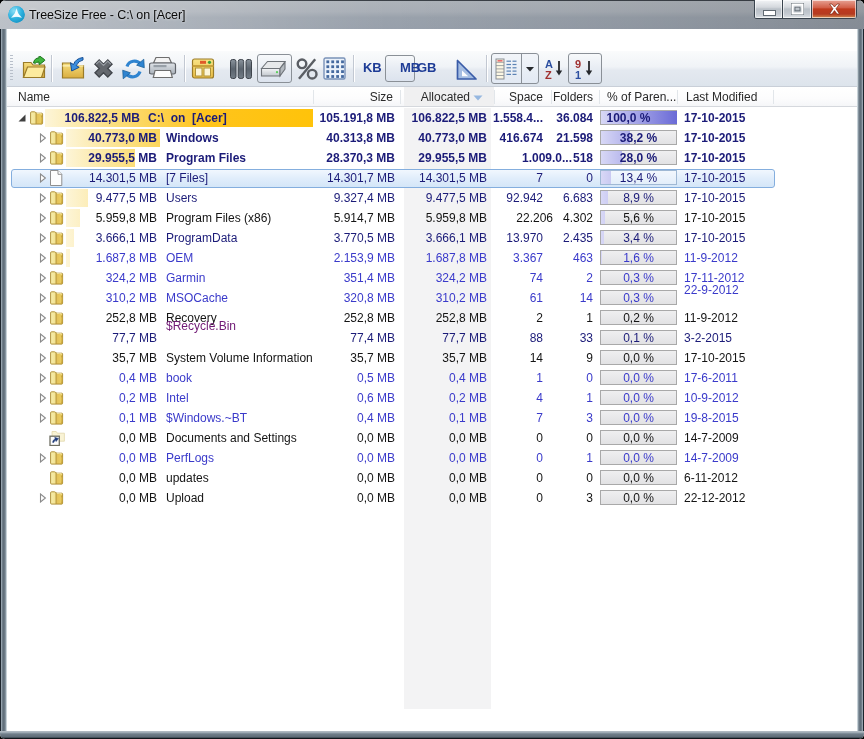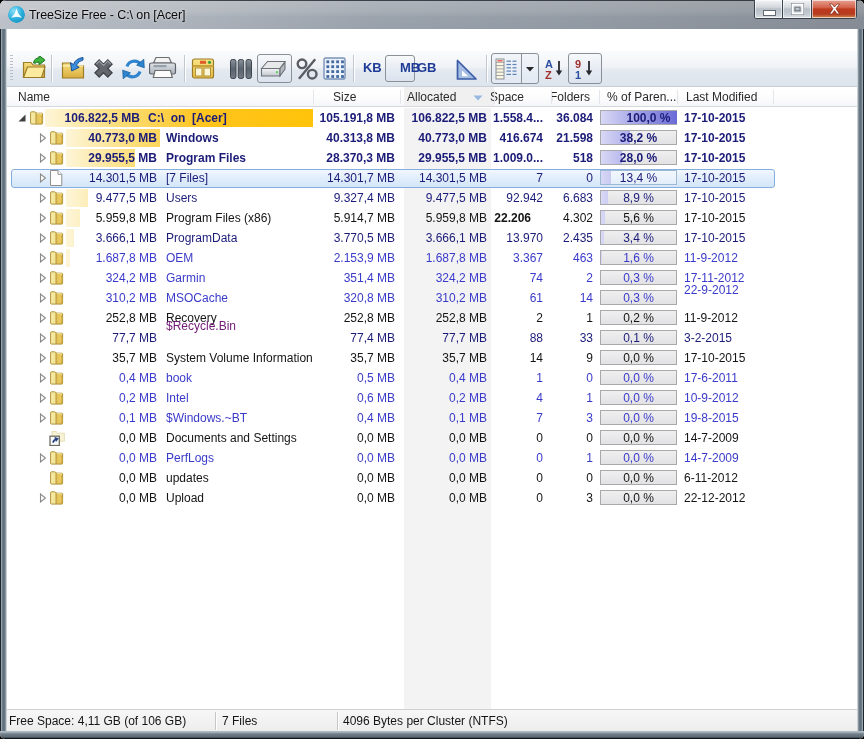--- a/index.html
+++ b/index.html
@@ -30,21 +30,21 @@
 .mi{position:absolute;top:4px}
 #toolbar{position:absolute;left:0;top:22px;width:850px;height:36px;background:linear-gradient(180deg,#fafbfc 0%,#f0f3f7 45%,#e4e9f0 55%,#dde4ec 100%);border-bottom:1px solid #c9cfd8}
 .tsep{position:absolute;top:4px;width:1px;height:27px;background:#c2c8d2;box-shadow:1px 0 0 #fff}
 #thandle{position:absolute;left:3px;top:4px;width:3px;height:27px;background:repeating-linear-gradient(180deg,#b8bfca 0,#b8bfca 1px,transparent 1px,transparent 3px)}
 .tbtn{position:absolute;border:1px solid #8a9097;border-radius:3px;background:linear-gradient(180deg,#f7f9fb,#e7ecf3 50%,#dce3ee)}
 .kbt{position:absolute;top:10px;font-size:13px;font-weight:bold;color:#1e3c96;letter-spacing:-0.2px}
 
 #hdr{position:absolute;left:0;top:58px;width:850px;height:20px;background:linear-gradient(180deg,#ffffff,#fcfcfd 60%,#f5f6f8);border-bottom:1px solid #d5d8dd;font-size:12px;color:#2a2a2a}
 .hsep{position:absolute;top:3px;width:1px;height:14px;background:#e2e6ea}
 .hc{position:absolute;top:3px}
-.hr{}
+.hr{text-align:right}
 #hallocshade{position:absolute;left:397px;top:0;width:90px;height:19px;background:#f0f0f1}
 
 #body{position:absolute;left:0;top:79px;width:850px;height:601px;background:#fff;font-size:12px}
 #allocshade{position:absolute;left:397px;top:0;width:87px;height:601px;background:#f3f3f4}
 .c{position:absolute;height:20px;line-height:20px;white-space:pre}
 .r{text-align:right}
 .ctr{text-align:center}
 .fi{position:absolute}
 .gbar{position:absolute;height:18px;background-repeat:no-repeat}
 .pbar{position:absolute;left:600px;width:77px;height:15px;border:1px solid #a9a9a9;background:linear-gradient(180deg,#efeff0,#e2e2e4)}
@@ -295,21 +295,21 @@
           </svg>
 <div class="c r" style="left:45px;width:95px;top:108px;font-weight:bold;color:#1b1b78">106.822,5 MB</div>
 <div class="c" style="left:148px;top:108px;font-weight:bold;color:#1b1b78">C:\  on  [Acer]</div>
 <div class="c r" style="left:315px;width:80px;top:108px;font-weight:bold;color:#1b1b78">105.191,8 MB</div>
 <div class="c r" style="left:407px;width:80px;top:108px;font-weight:bold;color:#1b1b78">106.822,5 MB</div>
 <div class="c r" style="left:479px;width:64px;top:108px;font-weight:bold;color:#1b1b78">1.558.4...</div>
 <div class="c r" style="left:549px;width:44px;top:108px;font-weight:bold;color:#1b1b78">36.084</div>
 <div class="pbar" style="top:110px;">
             <div class="pfill" style="width:76px;background:linear-gradient(to right,#d8d8f6,#6a6ad6);background-size:76px 100%"></div>
           </div>
-<div class="c ctr" style="left:620px;width:57px;top:108px;font-weight:bold;color:#1b1b78">100,0 %</div>
+<div class="c ctr" style="left:600px;width:57px;top:108px;font-weight:bold;color:#1b1b78">100,0 %</div>
 <div class="c" style="left:684px;top:108px;font-weight:bold;color:#1b1b78">17-10-2015</div>
 <svg class="fi" style="left:38px;top:133px" width="10" height="10" viewBox="0 0 10 10">
             <polygon points="2.5,1 2.5,9 7.4,5" fill="#ffffff" stroke="#8b8b8b" stroke-width="1.1"></polygon>
           </svg>
 <div class="gbar" style="left:66px;top:129px;width:94px;background:linear-gradient(to right,#fdf5d8 0%,#fbdd78 28%,#ffc41c 60%,#ffc30a 100%);background-size:247px 100%"></div>
 <svg class="fi" style="left:49px;top:130px" width="15" height="15" viewBox="0 0 15 15">
             <path d="M1.6 2.8 q0 -1 1 -1 h2.9 q0.7 0 1 0.5 l0.6 0.9 h5.6 q0.9 0 0.9 0.9 v9 q0 1 -1 1 h-10 q-1 0 -1 -1z" fill="url(#fvg)" stroke="#a8882e" stroke-width="0.9"></path>
             <path d="M7.1 2.6 V13.9" stroke="#b7973a" stroke-width="1.1"></path>
             <path d="M7.8 3.4 q3.2 -0.3 5 0.6" stroke="#fdf4bc" stroke-width="0.8" fill="none"></path>
             <path d="M12.2 5.5 q1.5 2.2 0.8 5.6 l-0.35 2 q-0.2 0.8 -1 0.8" fill="none" stroke="#caa73e" stroke-width="1.2"></path>
@@ -332,21 +332,21 @@
 <svg class="fi" style="left:49px;top:150px" width="15" height="15" viewBox="0 0 15 15">
             <path d="M1.6 2.8 q0 -1 1 -1 h2.9 q0.7 0 1 0.5 l0.6 0.9 h5.6 q0.9 0 0.9 0.9 v9 q0 1 -1 1 h-10 q-1 0 -1 -1z" fill="url(#fvg)" stroke="#a8882e" stroke-width="0.9"></path>
             <path d="M7.1 2.6 V13.9" stroke="#b7973a" stroke-width="1.1"></path>
             <path d="M7.8 3.4 q3.2 -0.3 5 0.6" stroke="#fdf4bc" stroke-width="0.8" fill="none"></path>
             <path d="M12.2 5.5 q1.5 2.2 0.8 5.6 l-0.35 2 q-0.2 0.8 -1 0.8" fill="none" stroke="#caa73e" stroke-width="1.2"></path>
           </svg>
 <div class="c r" style="left:62px;width:95px;top:148px;font-weight:bold;color:#1b1b78">29.955,5 MB</div>
 <div class="c" style="left:166px;top:148px;font-weight:bold;color:#1b1b78">Program Files</div>
 <div class="c r" style="left:315px;width:80px;top:148px;font-weight:bold;color:#1b1b78">28.370,3 MB</div>
 <div class="c r" style="left:407px;width:80px;top:148px;font-weight:bold;color:#1b1b78">29.955,5 MB</div>
-<div class="c r" style="left:479px;width:64px;top:148px;font-weight:bold;color:#1b1b78">1.009.0...</div>
+<div class="c r" style="left:508px;width:64px;top:148px;font-weight:bold;color:#1b1b78">1.009.0...</div>
 <div class="c r" style="left:549px;width:44px;top:148px;font-weight:bold;color:#1b1b78">518</div>
 <div class="pbar" style="top:150px;">
             <div class="pfill" style="width:21px;background:linear-gradient(to right,#d8d8f6,#6a6ad6);background-size:76px 100%"></div>
           </div>
 <div class="c ctr" style="left:600px;width:77px;top:148px;font-weight:bold;color:#1b1b78">28,0 %</div>
 <div class="c" style="left:684px;top:148px;font-weight:bold;color:#1b1b78">17-10-2015</div>
 <div class="sel" style="left:11px;top:169px"></div>
 <svg class="fi" style="left:38px;top:173px" width="10" height="10" viewBox="0 0 10 10">
             <polygon points="2.5,1 2.5,9 7.4,5" fill="#ffffff" stroke="#8b8b8b" stroke-width="1.1"></polygon>
           </svg>
@@ -393,21 +393,21 @@
 <svg class="fi" style="left:49px;top:210px" width="15" height="15" viewBox="0 0 15 15">
             <path d="M1.6 2.8 q0 -1 1 -1 h2.9 q0.7 0 1 0.5 l0.6 0.9 h5.6 q0.9 0 0.9 0.9 v9 q0 1 -1 1 h-10 q-1 0 -1 -1z" fill="url(#fvg)" stroke="#a8882e" stroke-width="0.9"></path>
             <path d="M7.1 2.6 V13.9" stroke="#b7973a" stroke-width="1.1"></path>
             <path d="M7.8 3.4 q3.2 -0.3 5 0.6" stroke="#fdf4bc" stroke-width="0.8" fill="none"></path>
             <path d="M12.2 5.5 q1.5 2.2 0.8 5.6 l-0.35 2 q-0.2 0.8 -1 0.8" fill="none" stroke="#caa73e" stroke-width="1.2"></path>
           </svg>
 <div class="c r" style="left:62px;width:95px;top:208px;font-weight:normal;color:#141414">5.959,8 MB</div>
 <div class="c" style="left:166px;top:208px;font-weight:normal;color:#141414">Program Files (x86)</div>
 <div class="c r" style="left:315px;width:80px;top:208px;font-weight:normal;color:#141414">5.914,7 MB</div>
 <div class="c r" style="left:407px;width:80px;top:208px;font-weight:normal;color:#141414">5.959,8 MB</div>
-<div class="c r" style="left:467px;width:64px;top:208px;font-weight:bold;color:#141414">22.206</div>
+<div class="c r" style="left:489px;width:64px;top:208px;font-weight:normal;color:#141414">22.206</div>
 <div class="c r" style="left:549px;width:44px;top:208px;font-weight:normal;color:#141414">4.302</div>
 <div class="pbar" style="top:210px;">
             <div class="pfill" style="width:4px;background:linear-gradient(to right,#d8d8f6,#6a6ad6);background-size:76px 100%"></div>
           </div>
 <div class="c ctr" style="left:600px;width:77px;top:208px;font-weight:normal;color:#141414">5,6 %</div>
 <div class="c" style="left:684px;top:208px;font-weight:normal;color:#141414">17-10-2015</div>
 <svg class="fi" style="left:38px;top:233px" width="10" height="10" viewBox="0 0 10 10">
             <polygon points="2.5,1 2.5,9 7.4,5" fill="#ffffff" stroke="#8b8b8b" stroke-width="1.1"></polygon>
           </svg>
 <div class="gbar" style="left:66px;top:229px;width:8px;background:linear-gradient(to right,#fdf5d8 0%,#fbdd78 28%,#ffc41c 60%,#ffc30a 100%);background-size:247px 100%"></div>
@@ -653,21 +653,14 @@
 <div class="c" style="left:166px;top:488px;font-weight:normal;color:#141414">Upload</div>
 <div class="c r" style="left:315px;width:80px;top:488px;font-weight:normal;color:#141414">0,0 MB</div>
 <div class="c r" style="left:407px;width:80px;top:488px;font-weight:normal;color:#141414">0,0 MB</div>
 <div class="c r" style="left:479px;width:64px;top:488px;font-weight:normal;color:#141414">0</div>
 <div class="c r" style="left:549px;width:44px;top:488px;font-weight:normal;color:#141414">3</div>
 <div class="pbar" style="top:490px;"></div>
 <div class="c ctr" style="left:600px;width:77px;top:488px;font-weight:normal;color:#141414">0,0 %</div>
 <div class="c" style="left:684px;top:488px;font-weight:normal;color:#141414">22-12-2012</div>
       </div>
     </div>
-    <div id="status">
-      <span class="sc" style="left:2px">Free Space: 4,11 GB  (of 106 GB)</span>
-      <span class="sc" style="left:215px">7  Files</span>
-      <span class="sc" style="left:336px">4096  Bytes per Cluster (NTFS)</span>
-      <div class="ssep" style="left:208px"></div>
-      <div class="ssep" style="left:330px"></div>
-    </div>
   </div>
 </div>
 
 </body></html>

